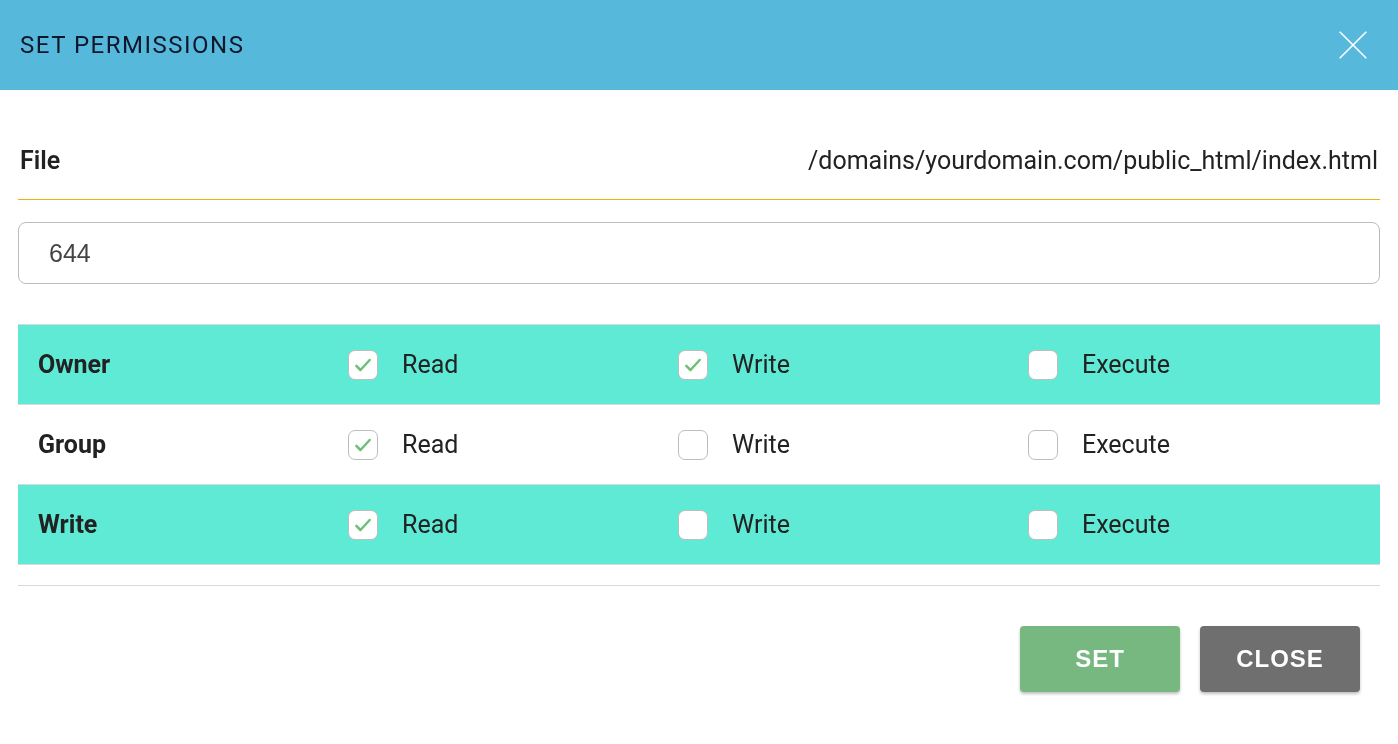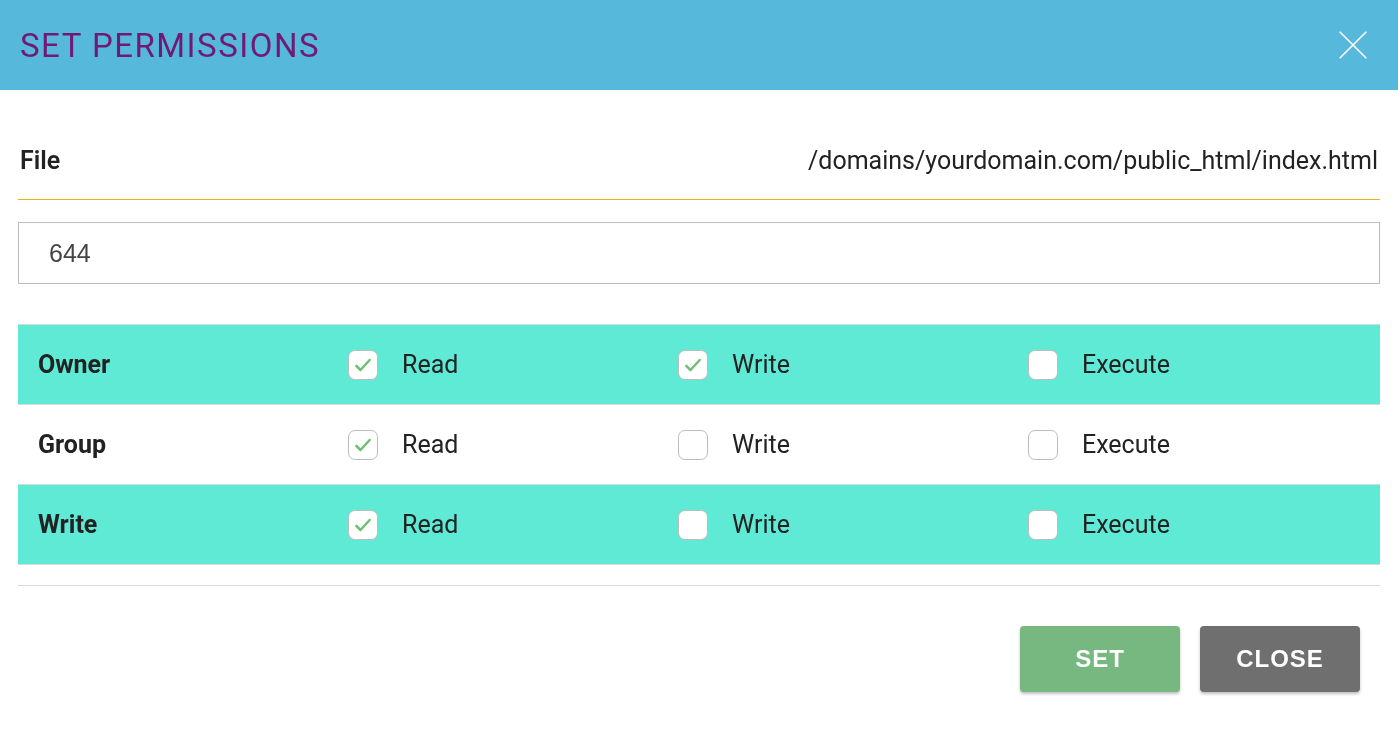--- a/index.html
+++ b/index.html
@@ -6,22 +6,22 @@
   html, body { width: 1398px; height: 744px; font-family: -apple-system, "Segoe UI", Roboto, "Helvetica Neue", Arial, sans-serif; background: #fff; color: #333; }
   .modal-header {
     background: #56b9dc;
     height: 90px;
     display: flex;
     align-items: center;
     justify-content: space-between;
     padding: 0 24px 0 20px;
   }
   .modal-title {
-    color: #701a75;
-    font-size: 33px;
+    color: #0f172a;
+    font-size: 24px;
     font-weight: 400;
     letter-spacing: 1.5px;
   }
   .close-x {
     width: 42px; height: 42px;
     display: flex; align-items: center; justify-content: center;
     cursor: pointer;
   }
   .close-x svg { width: 38px; height: 38px; stroke: #fff; stroke-width: 1.7; }
   .body { padding: 0 18px; }
@@ -32,21 +32,21 @@
     padding: 56px 2px 24px 2px;
     border-bottom: 1px solid #eab308;
   }
   .file-label { font-size: 25px; font-weight: 600; color: #222; }
   .file-path  { font-size: 25px; color: #222; }
   .perm-input {
     width: 100%;
     height: 62px;
     margin-top: 22px;
     border: 1px solid #bcbcbc;
-    border-radius: 0;
+    border-radius: 8px;
     font-size: 25px;
     padding: 0 30px;
     color: #444;
     outline: none;
   }
   .grid {
     margin-top: 40px;
     border-top: 1px solid #d9d9d9;
   }
   .row {

